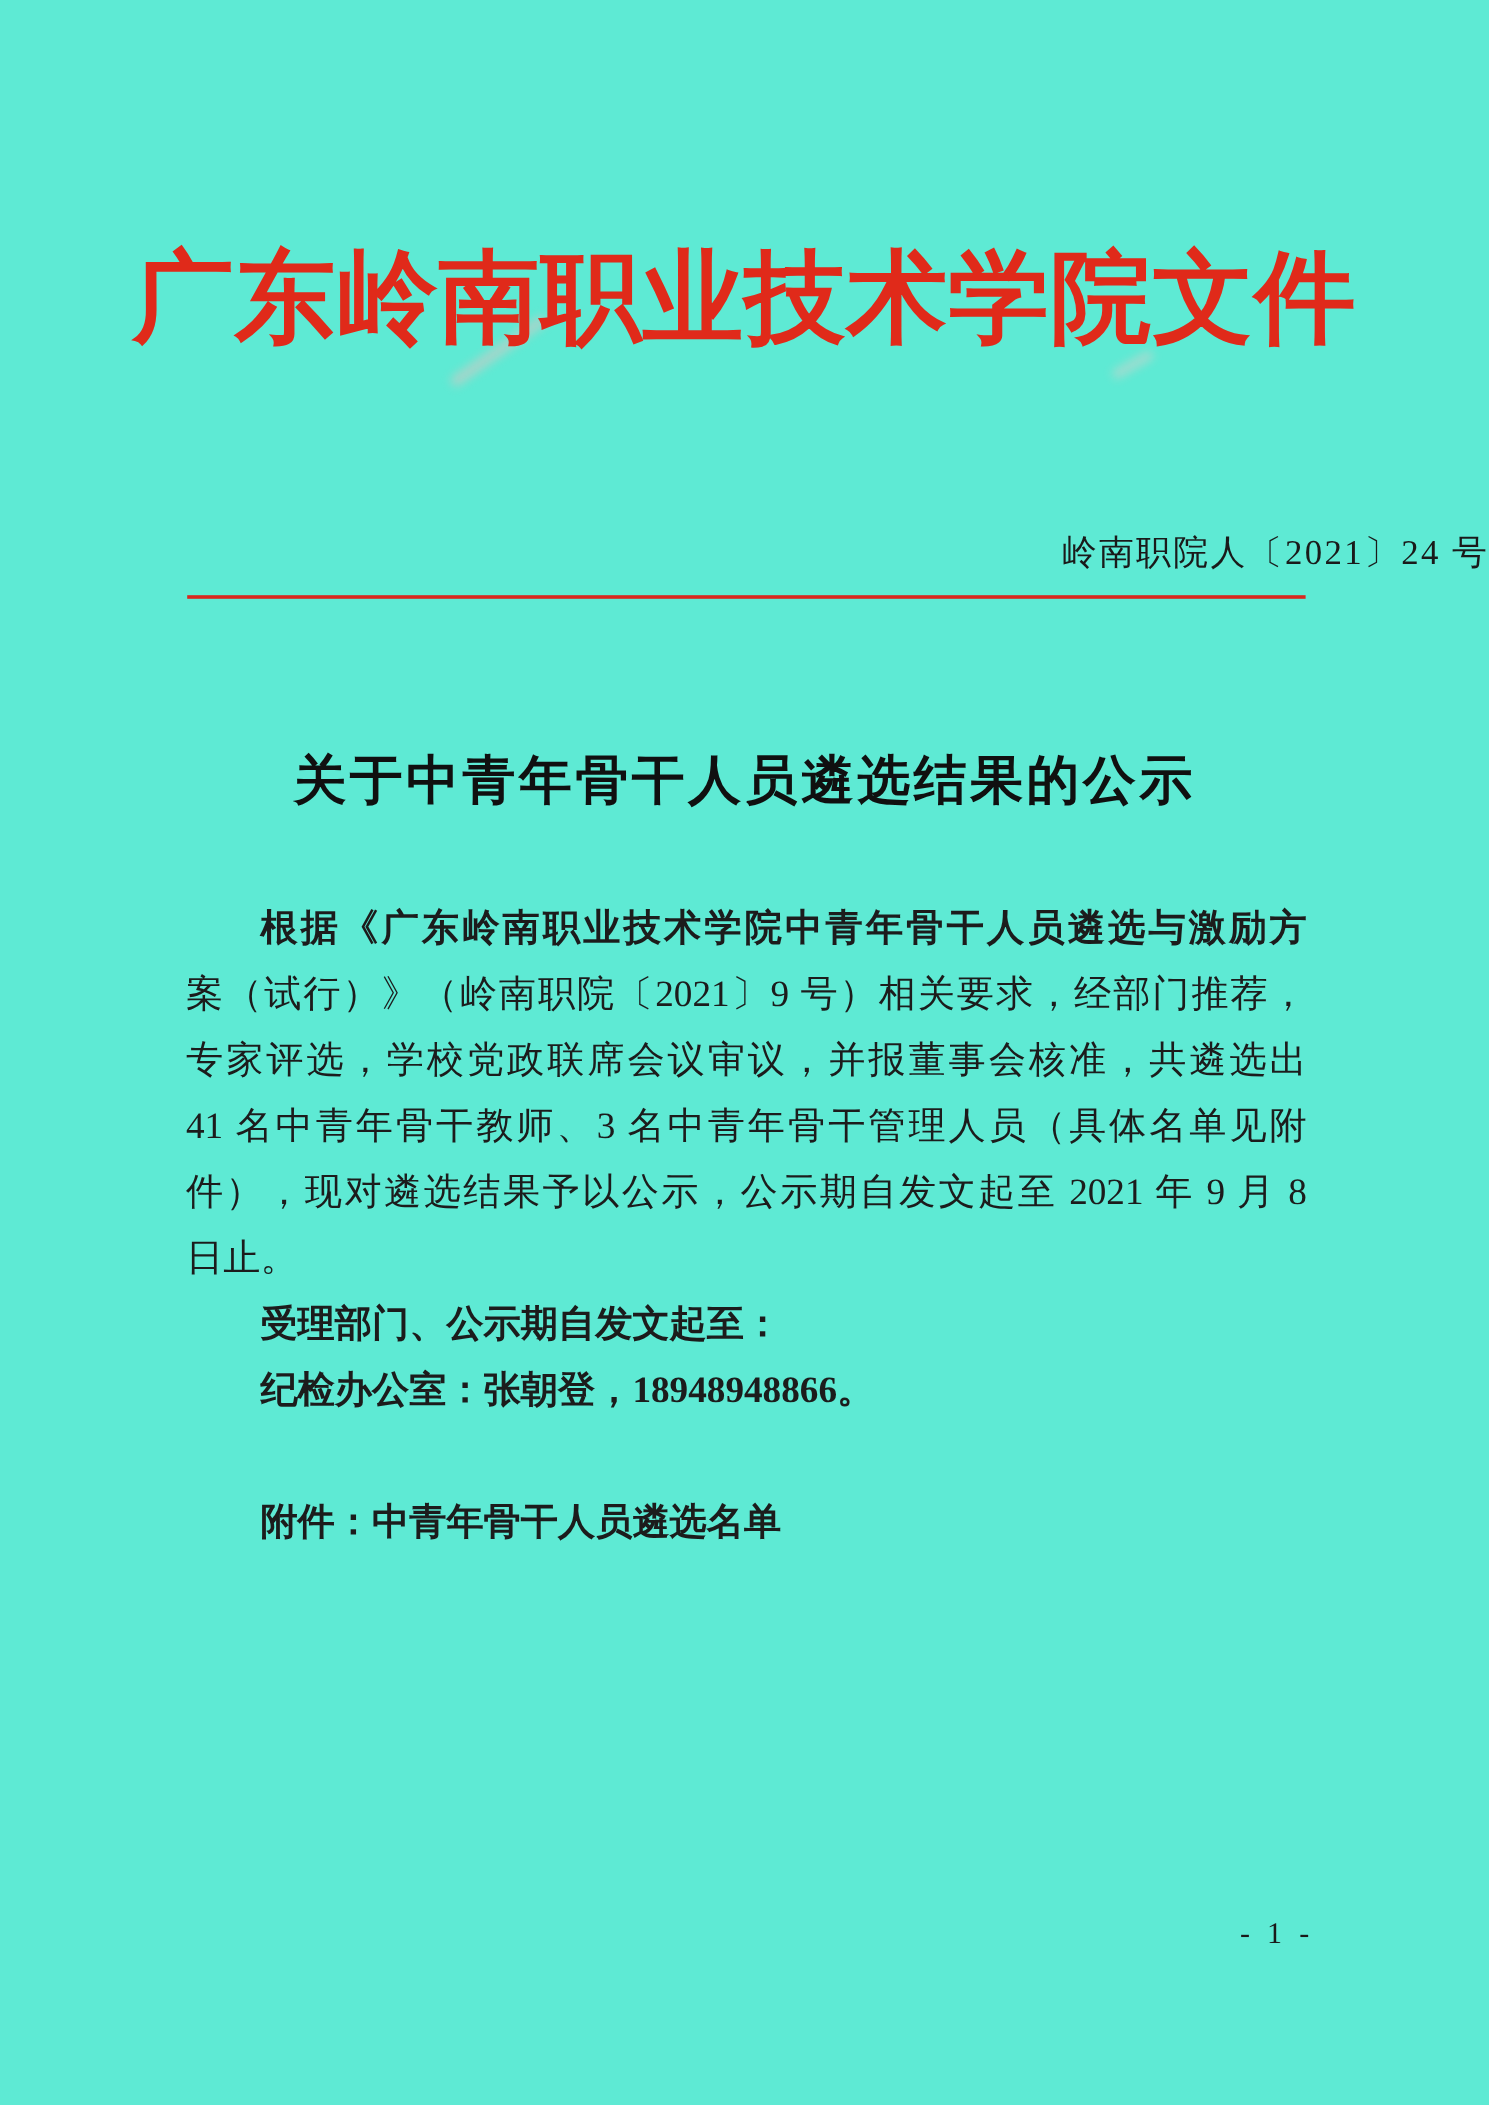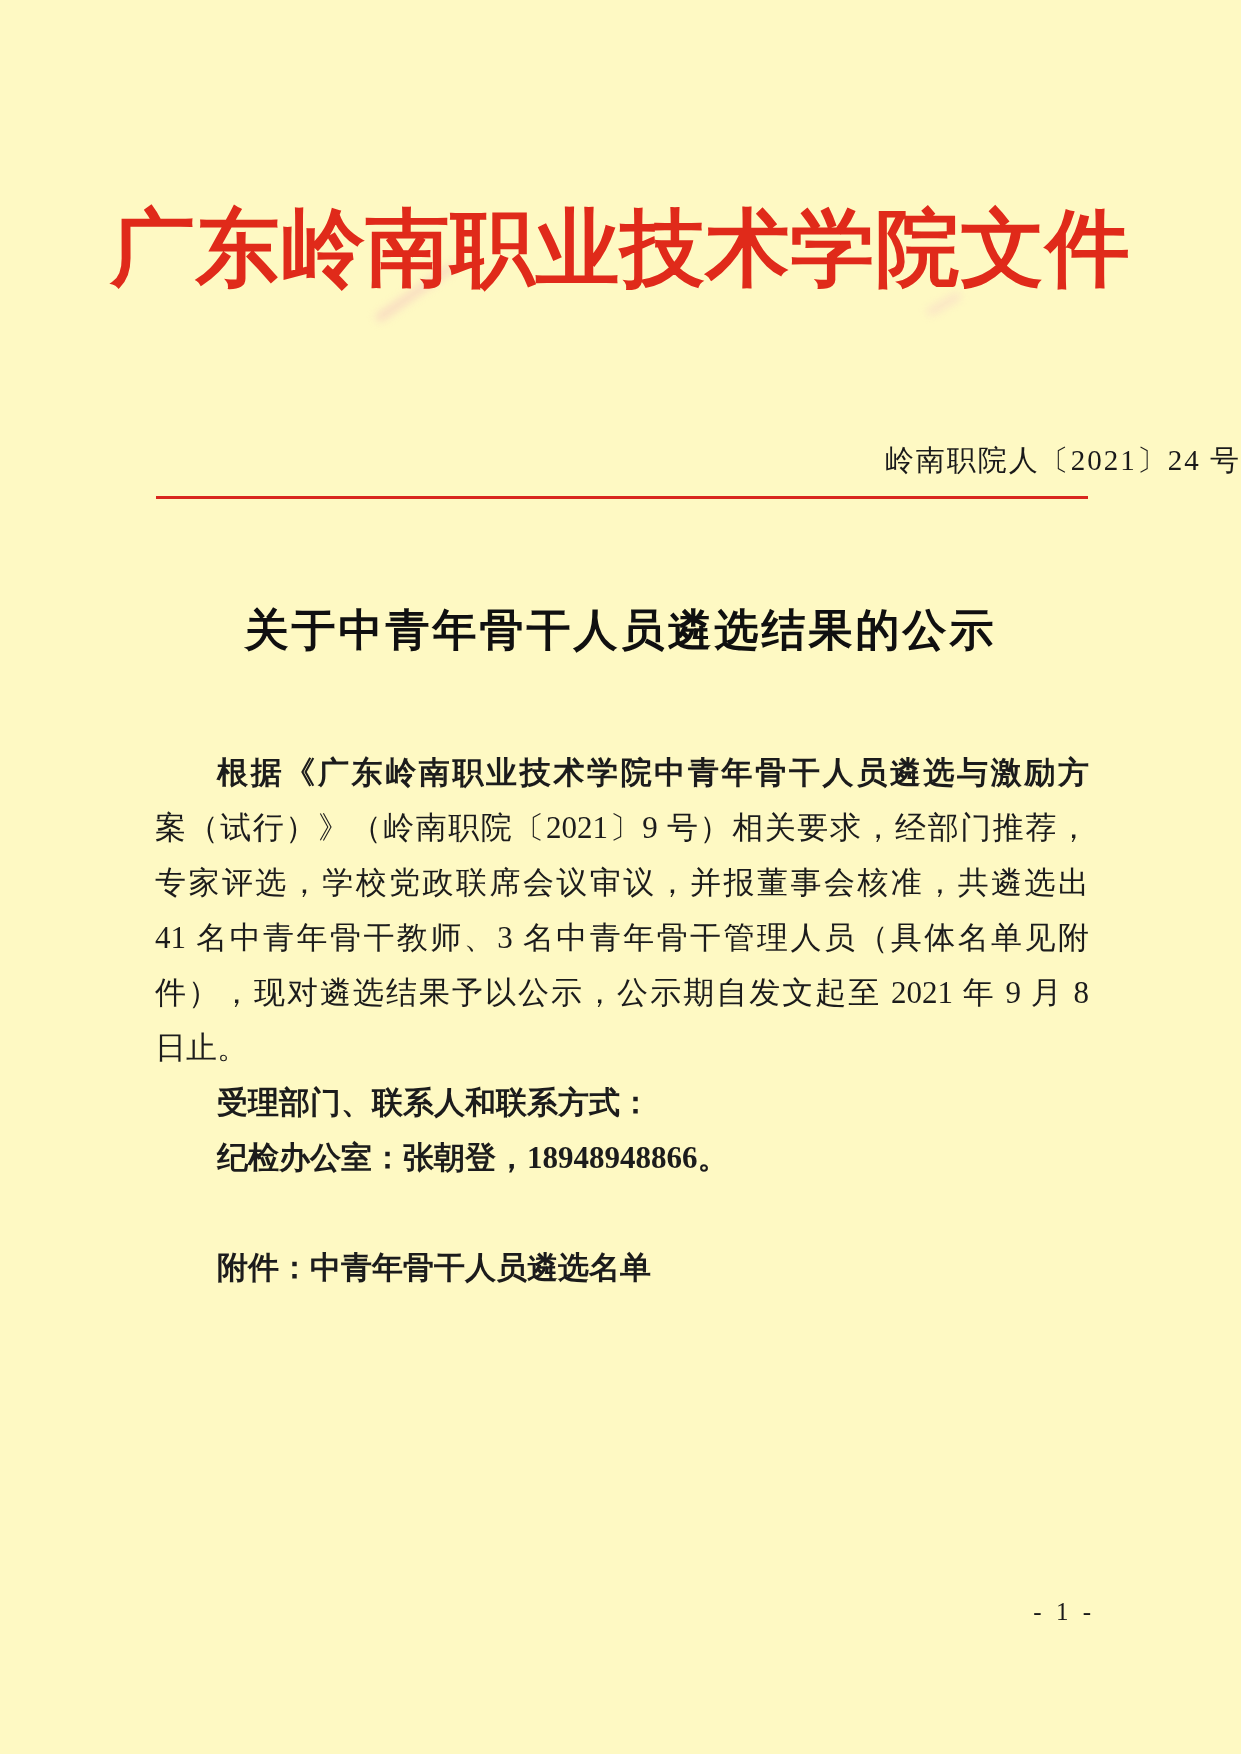--- a/index.html
+++ b/index.html
@@ -5,21 +5,21 @@
   html, body {
     margin: 0;
     padding: 0;
     background: #e9e9e9;
   }
   .page {
     position: relative;
     width: 1241px;
     height: 1754px;
     margin: 0 auto;
-    background: #fef9c3;
+    background: #5eead4;
     overflow: hidden;
     font-family: "Liberation Serif", "DejaVu Serif", serif;
     color: #1d1d1d;
   }
   .org-title {
     position: absolute;
     top: 192px;
     left: 0;
     width: 100%;
     text-align: center;
@@ -42,21 +42,21 @@
   .red-line {
     position: absolute;
     top: 496px;
     left: 156px;
     width: 932px;
     height: 3px;
     background: #d9271e;
   }
   .doc-title {
     position: absolute;
-    top: 601px;
+    top: 621px;
     left: 0;
     width: 100%;
     margin: 0;
     text-align: center;
     font-size: 44px;
     font-weight: 700;
     letter-spacing: 3px;
     color: #101010;
   }
   .body-text {
@@ -126,21 +126,21 @@
   <h1 class="doc-title">关于中青年骨干人员遴选结果的公示</h1>
 
   <div class="body-text">
     <span class="line indent just">根据《广东岭南职业技术学院中青年骨干人员遴选与激励方</span>
     <span class="line just">案（试行）》（岭南职院〔2021〕9 号）相关要求，经部门推荐，</span>
     <span class="line just">专家评选，学校党政联席会议审议，并报董事会核准，共遴选出</span>
     <span class="line just">41 名中青年骨干教师、3 名中青年骨干管理人员（具体名单见附</span>
     <span class="line just">件），现对遴选结果予以公示，公示期自发文起至 2021 年 9 月 8</span>
     <span class="line">日止。</span>
 
-    <span class="line indent">受理部门、联系人和联系方式：</span>
+    <span class="line indent">受理部门、公示期自发文起至：</span>
     <span class="line indent">纪检办公室：张朝登，18948948866。</span>
 
     <span class="line indent attachment">附件：中青年骨干人员遴选名单</span>
   </div>
 
   <div class="page-footer">- 1 -</div>
 
 </div>
 
 </body></html>

